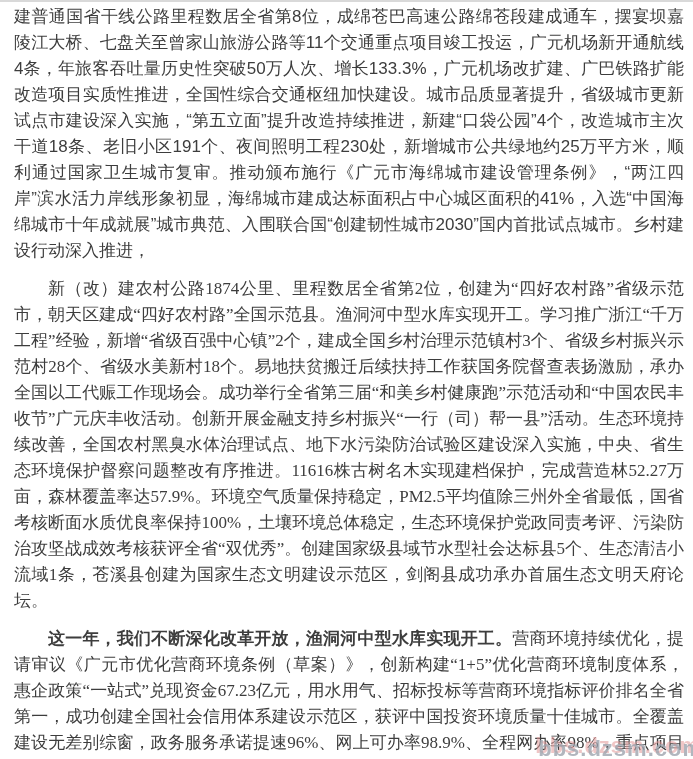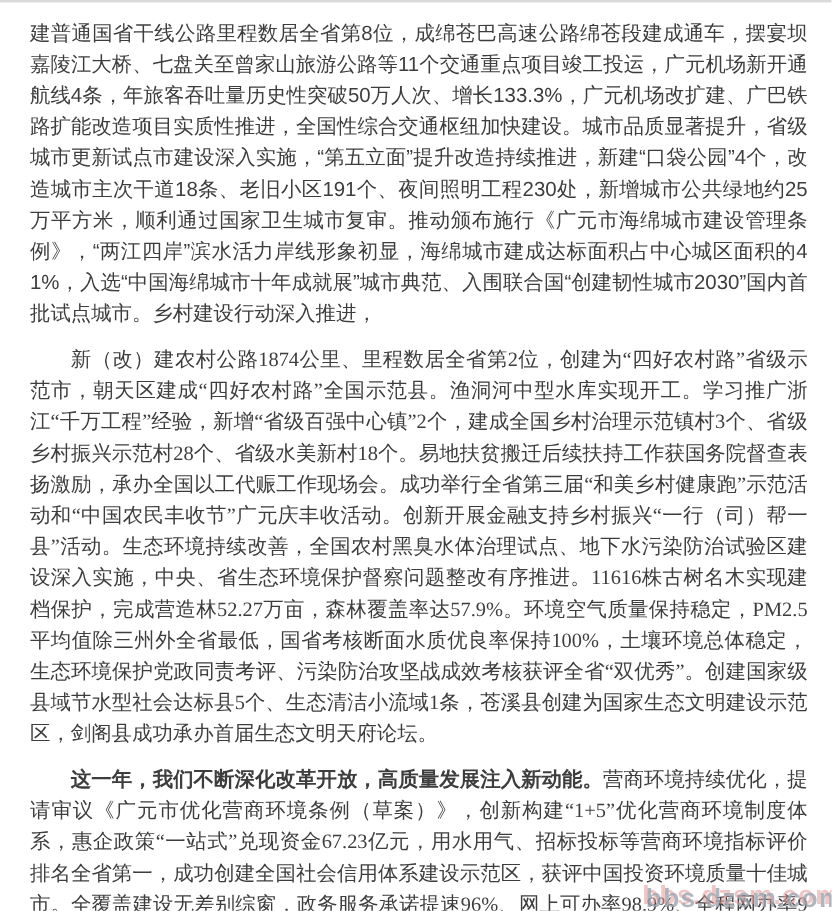--- a/index.html
+++ b/index.html
@@ -16,21 +16,21 @@
   }
   .page {
     box-sizing: border-box;
     width: 693px;
     height: 759px;
     border-top: 2px solid #d9d9d9;
     padding: 2px 9px 0 14px;
     position: relative;
   }
   .report-text p {
-    margin: 11px;
+    margin: 0;
     font-size: 17px;
     line-height: 26px;
     letter-spacing: 0;
     text-align: justify;
     color: #3d3d3d;
     word-break: break-all;
   }
   .report-text p + p {
     margin-top: 12px;
     font-family: Liberation Serif, serif;
@@ -55,17 +55,17 @@
     pointer-events: none;
   }
 </style>
 </head>
 <body>
 
 <div class="page">
   <div class="report-text">
     <p>建普通国省干线公路里程数居全省第8位，成绵苍巴高速公路绵苍段建成通车，摆宴坝嘉陵江大桥、七盘关至曾家山旅游公路等11个交通重点项目竣工投运，广元机场新开通航线4条，年旅客吞吐量历史性突破50万人次、增长133.3%，广元机场改扩建、广巴铁路扩能改造项目实质性推进，全国性综合交通枢纽加快建设。城市品质显著提升，省级城市更新试点市建设深入实施，“第五立面”提升改造持续推进，新建“口袋公园”4个，改造城市主次干道18条、老旧小区191个、夜间照明工程230处，新增城市公共绿地约25万平方米，顺利通过国家卫生城市复审。推动颁布施行《广元市海绵城市建设管理条例》，“两江四岸”滨水活力岸线形象初显，海绵城市建成达标面积占中心城区面积的41%，入选“中国海绵城市十年成就展”城市典范、入围联合国“创建韧性城市2030”国内首批试点城市。乡村建设行动深入推进，</p>
     <p class="indent">新（改）建农村公路1874公里、里程数居全省第2位，创建为“四好农村路”省级示范市，朝天区建成“四好农村路”全国示范县。渔洞河中型水库实现开工。学习推广浙江“千万工程”经验，新增“省级百强中心镇”2个，建成全国乡村治理示范镇村3个、省级乡村振兴示范村28个、省级水美新村18个。易地扶贫搬迁后续扶持工作获国务院督查表扬激励，承办全国以工代赈工作现场会。成功举行全省第三届“和美乡村健康跑”示范活动和“中国农民丰收节”广元庆丰收活动。创新开展金融支持乡村振兴“一行（司）帮一县”活动。生态环境持续改善，全国农村黑臭水体治理试点、地下水污染防治试验区建设深入实施，中央、省生态环境保护督察问题整改有序推进。11616株古树名木实现建档保护，完成营造林52.27万亩，森林覆盖率达57.9%。环境空气质量保持稳定，PM2.5平均值除三州外全省最低，国省考核断面水质优良率保持100%，土壤环境总体稳定，生态环境保护党政同责考评、污染防治攻坚战成效考核获评全省“双优秀”。创建国家级县域节水型社会达标县5个、生态清洁小流域1条，苍溪县创建为国家生态文明建设示范区，剑阁县成功承办首届生态文明天府论坛。</p>
-    <p class="indent"><span class="lead-bold">这一年，我们不断深化改革开放，高质量发展注入新动能。</span><span>营商环境持续优化，提请审议《广元市优化营商环境条例（草案）》，创新构建“1+5”优化营商环境制度体系，惠企政策“一站式”兑现资金67.23亿元，用水用气、招标投标等营商环境指标评价排名全省第一，成功创建全国社会信用体系建设示范区，获评中国投资环境质量十佳城市。全覆盖建设无差别综窗，政务服务承诺提速96%、网上可办率98.9%、全程网办率98%，重点项目审批提速30%，住房公积金“亮码可办”工作入选全国试点，不动产登记“五零五同步”经验全国推广，“村能办”“家门办”获评全国农村公共服务典型案例。民营经济健康发展，落实全省民营经济发展壮大“1+2”政策文件，系统集成推出《关于促进民营经济发展壮大的若</span></p>
+    <p class="indent"><span class="lead-bold">这一年，我们不断深化改革开放，渔洞河中型水库实现开工。</span><span>营商环境持续优化，提请审议《广元市优化营商环境条例（草案）》，创新构建“1+5”优化营商环境制度体系，惠企政策“一站式”兑现资金67.23亿元，用水用气、招标投标等营商环境指标评价排名全省第一，成功创建全国社会信用体系建设示范区，获评中国投资环境质量十佳城市。全覆盖建设无差别综窗，政务服务承诺提速96%、网上可办率98.9%、全程网办率98%，重点项目审批提速30%，住房公积金“亮码可办”工作入选全国试点，不动产登记“五零五同步”经验全国推广，“村能办”“家门办”获评全国农村公共服务典型案例。民营经济健康发展，落实全省民营经济发展壮大“1+2”政策文件，系统集成推出《关于促进民营经济发展壮大的若</span></p>
   </div>
 
   <div class="watermark">bbs.dzsm.com</div>
 </div>
 
 </body></html>

